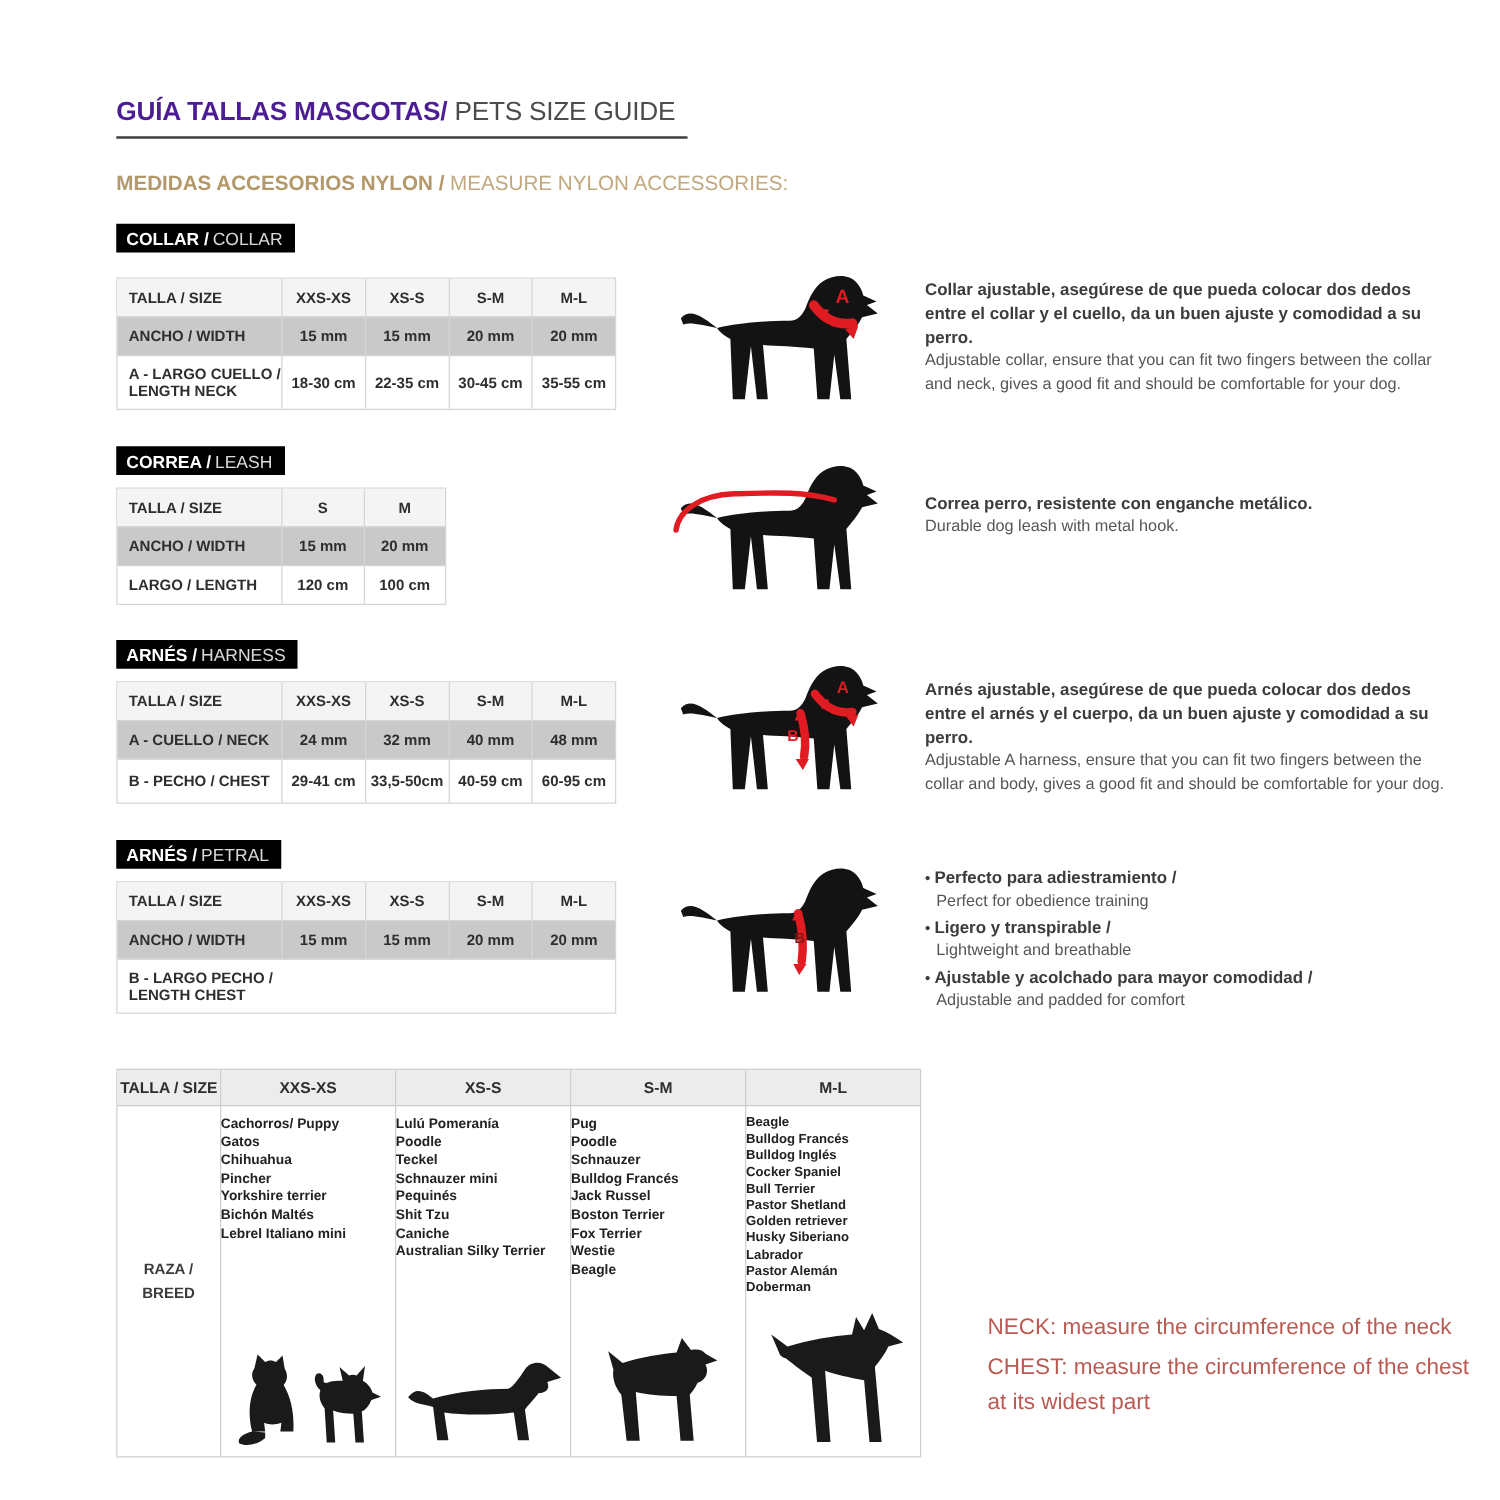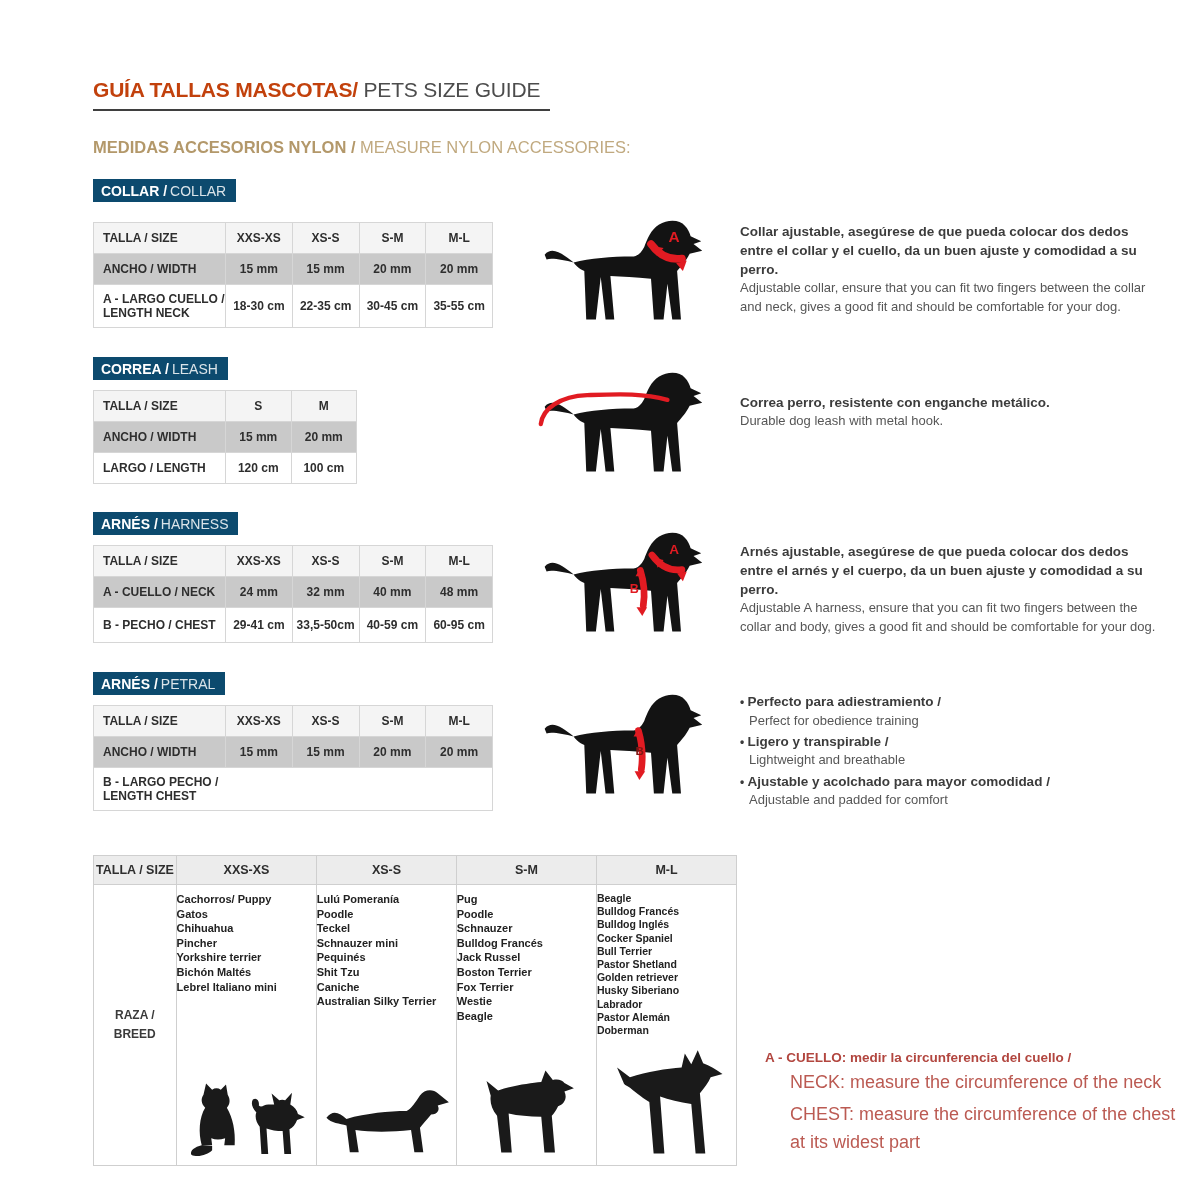--- a/index.html
+++ b/index.html
@@ -2,28 +2,28 @@
 <html><head>
 <meta charset="utf-8">
 <style>
   html,body{margin:0;padding:0;background:#fff;}
   .canvas{position:relative;width:1200px;height:1200px;background:#fff;overflow:hidden;
           font-family:"Liberation Sans",sans-serif;color:#3b3b3b;}
   .abs{position:absolute;}
 
   
   .title{font-size:21px;letter-spacing:-.2px;border-bottom:2px solid #3f3f3f;padding:0 10px 7px 0;}
-  .title .b{font-weight:bold;color:#c2410c;}
+  .title .b{font-weight:bold;color:#4c1d95;}
   .title .l{font-weight:normal;color:#4c4c4c;}
   .subtitle{font-size:16.5px;}
   .subtitle .b{font-weight:bold;color:#b3986a;}
   .subtitle .l{font-weight:normal;color:#c0a97f;}
 
   
-  .badge{display:inline-block;background:#0c4a6e;color:#fff;padding:4px 10px 3px 8px;font-size:14px;}
+  .badge{display:inline-block;background:#000000;color:#fff;padding:4px 10px 3px 8px;font-size:14px;}
   .badge .b{font-weight:bold;}
   .badge .l{font-weight:normal;color:rgba(255,255,255,.85);padding-left:3px;}
 
   
   .stable{border:1px solid #d6d6d6;background:#fff;}
   .trow{display:flex;min-height:30px;border-top:1px solid #d6d6d6;}
   .trow:first-child{border-top:none;}
   .trow.thead{background:#f4f4f4;}
   .trow.shaded{background:#c9c9c9;}
   .trow.tall{min-height:42px;}
@@ -376,18 +376,17 @@
             <path fill="#1a1a1a" d="M18,34 L12,20 L24,29 C40,24 58,21 72,20 L75,7 L81,17 L87,4 L92,16
               C98,18 104,22 110,26 L99,29 C97,34 93,39 89,44 L94,100 L85,100 L81,54
               C70,52 60,50 52,47 L56,100 L46,100 L42,52 C34,47 27,41 23,38 C20,37 18,35 18,34 Z"></path>
           </svg>
         </div>
       </div>
     </div>
   </div>
 
   <div class="abs fn" style="left:765px;top:1048px;">
-    <div class="fn-bold">A - CUELLO: medir la circunferencia del cuello /</div>
     <div class="fn-norm">NECK: measure the circumference of the neck</div>
     <div class="fn-norm">CHEST: measure the circumference of the chest at its widest part</div>
   </div>
 
 </div>
 
 </body></html>

